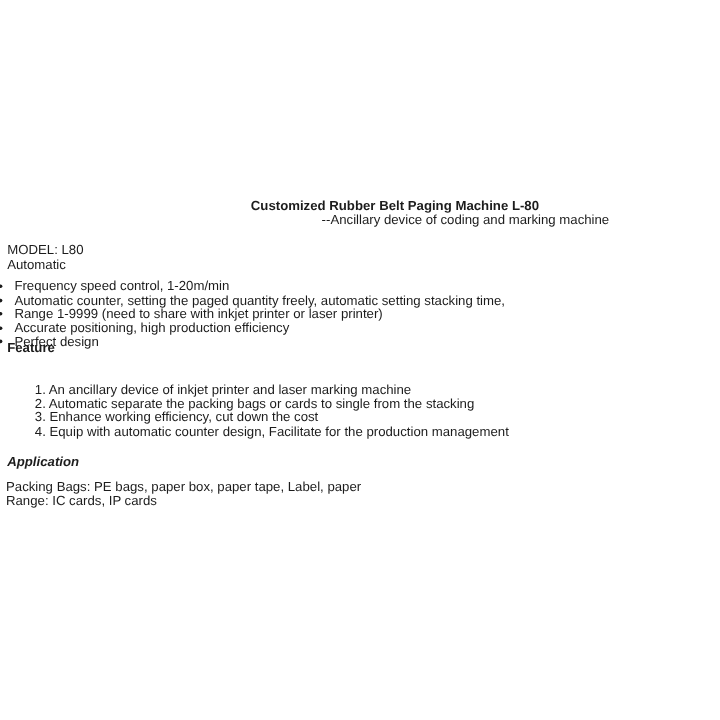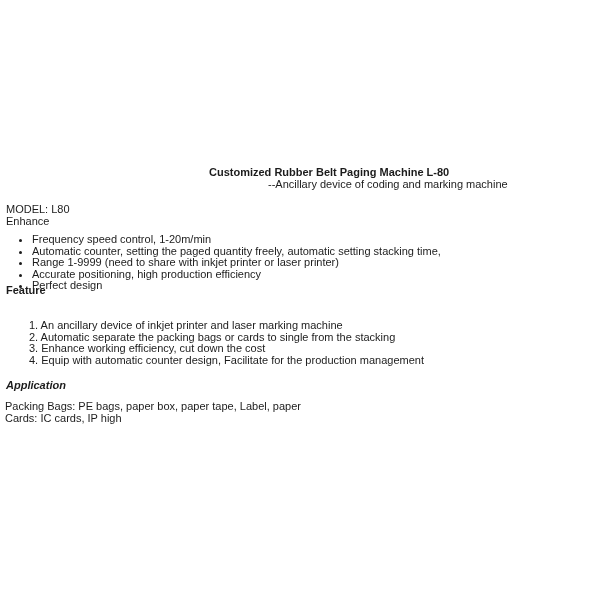--- a/index.html
+++ b/index.html
@@ -35,21 +35,21 @@
     left: 6px;
     top: 203px;
     font-weight: normal;
     line-height: 12px;
   }
   .function-list {
     position: absolute;
     left: 0;
     top: 234px;
     margin: 0;
-    padding-left: 32px;
+    padding-left: 12px;
     line-height: 11.6px;
     list-style-type: disc;
   }
   .function-list li { white-space: nowrap; }
   .section-heading {
     position: absolute;
     left: 6px;
     font-weight: bold;
     white-space: nowrap;
   }
@@ -75,21 +75,21 @@
 <body>
 
 <div class="page">
 
   <div class="doc-title">Customized Rubber Belt Paging Machine L-80</div>
 
   <div class="doc-subtitle">--Ancillary device of coding and marking machine</div>
 
   <div class="model-block">
     <div>MODEL: L80</div>
-    <div>Enhance</div>
+    <div>Automatic</div>
   </div>
 
   <ul class="function-list">
     <li>Frequency speed control, 1-20m/min</li>
     <li>Automatic counter, setting the paged quantity freely, automatic setting stacking time,</li>
     <li>Range 1-9999 (need to share with inkjet printer or laser printer)</li>
     <li>Accurate positioning, high production efficiency</li>
     <li>Perfect design</li>
   </ul>
 
@@ -99,16 +99,16 @@
     <div>1. An ancillary device of inkjet printer and laser marking machine</div>
     <div>2. Automatic separate the packing bags or cards to single from the stacking</div>
     <div>3. Enhance working efficiency, cut down the cost</div>
     <div>4. Equip with automatic counter design, Facilitate for the production management</div>
   </div>
 
   <div class="section-heading application-heading">Application</div>
 
   <div class="application-lines">
     <div>Packing Bags: PE bags, paper box, paper tape, Label, paper</div>
-    <div>Cards: IC cards, IP high</div>
+    <div>Range: IC cards, IP cards</div>
   </div>
 
 </div>
 
 </body></html>

